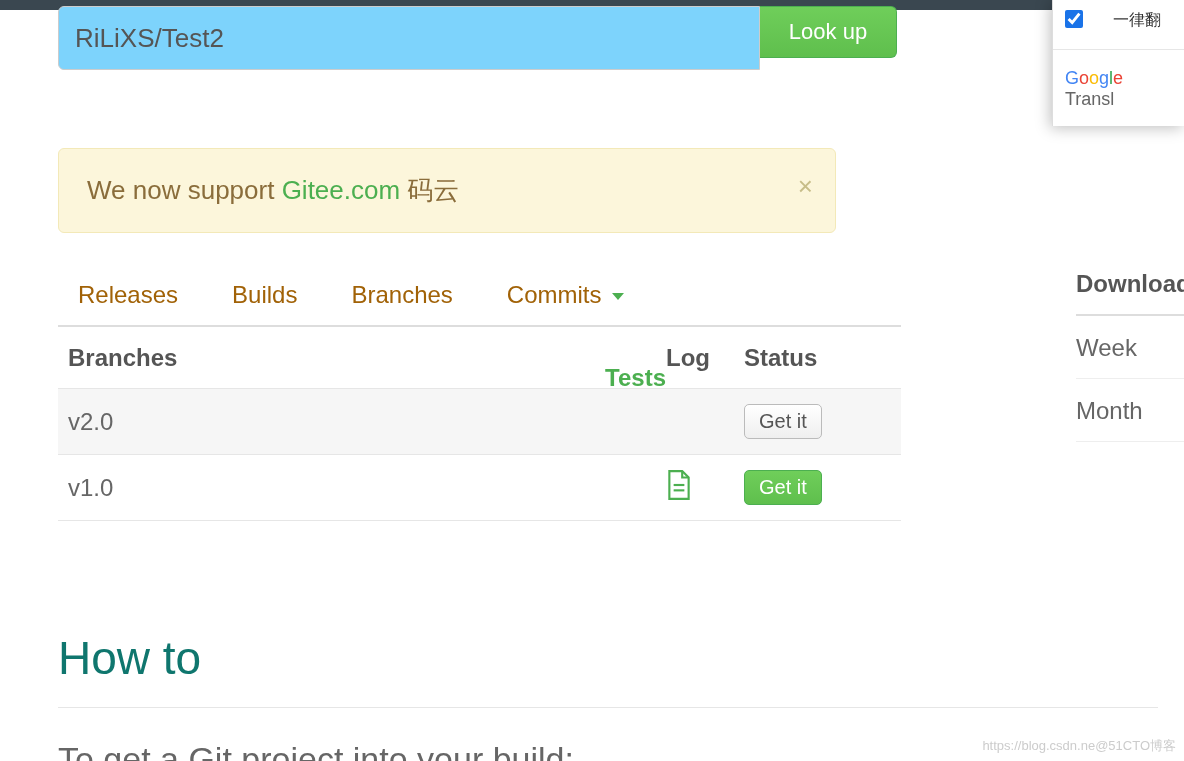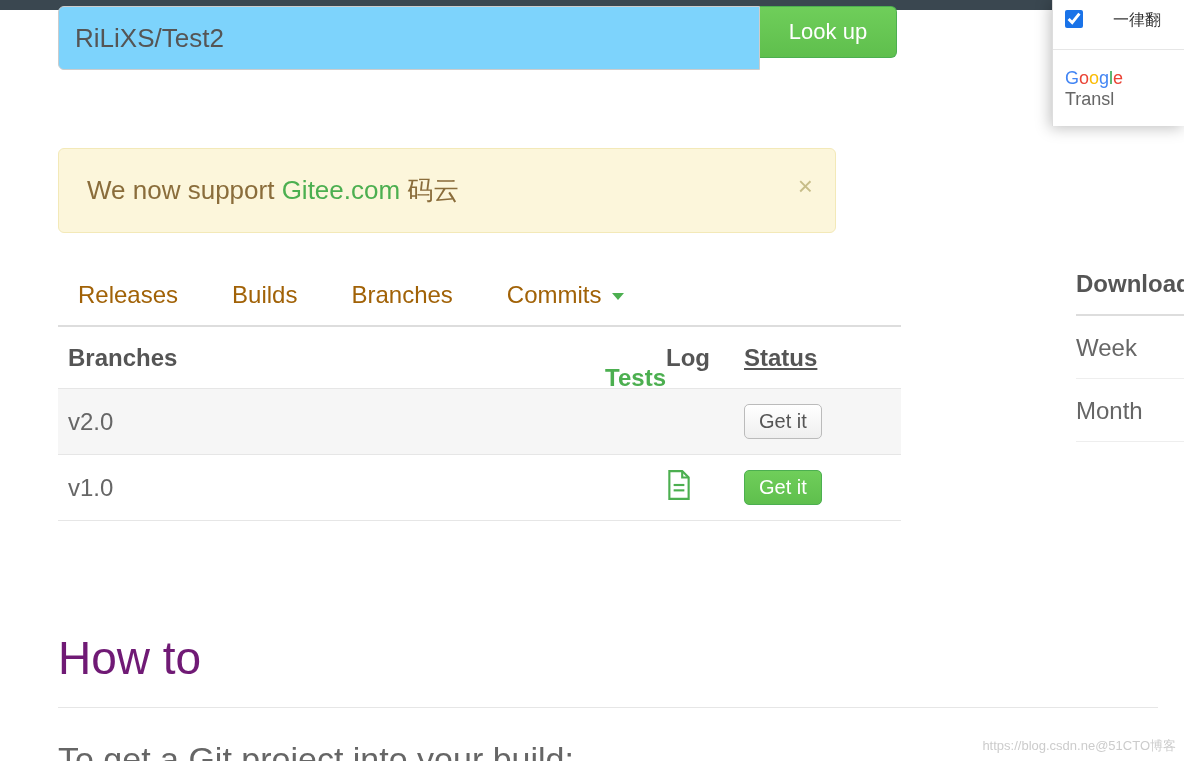--- a/index.html
+++ b/index.html
@@ -14,29 +14,29 @@
 .alert-close { position: absolute; right: 22px; top: 22px; color: #c7bd88; font-size: 26px; cursor: pointer; font-weight: 300; }
 .tabs { margin-top: 48px; display: flex; gap: 54px; padding: 0 20px 16px 20px; font-size: 24px; font-weight: 400; color: #a16207; }
 .tabs .tab { cursor: pointer; }
 .caret { display: inline-block; width: 0; height: 0; border-left: 6px solid transparent; border-right: 6px solid transparent; border-top: 7px solid #4caf50; margin-left: 10px; vertical-align: middle; }
 .table { width: 843px; border-top: 2.5px solid #ddd; }
 .thead, .trow { display: flex; align-items: center; border-bottom: 1px solid #e6e6e6; }
 .thead { height: 62px; font-size: 24px; color: #555; font-weight: 600; }
 .col-version { flex: 0 0 520px; padding-left: 10px; }
 .col-tests { flex: 0 0 88px; text-align: right; margin-top: 40px; }
 .col-log { flex: 0 0 74px; text-align: left; }
-.col-status { flex: 1; padding-left: 4px; text-decoration: underline; }
+.col-status { flex: 1; padding-left: 4px; }
 .thead .col-tests { color: #4caf50; }
 .trow { height: 66px; font-size: 24px; color: #666; font-weight: 300; }
 .trow.even { background: #f6f6f6; align-items: center; }
 .btn-getit { padding: 5px 14px; font-size: 20px; border-radius: 5px; cursor: pointer; }
 .btn-default { background: linear-gradient(#fff,#efefef); border: 1px solid #bbb; color: #555; }
 .btn-success { background: linear-gradient(#6fce5a,#5fbf4d); border: 1px solid #4caf50; color: #fff; }
 .log-icon { width: 26px; height: 30px; }
-.howto { margin-top: 110px; font-size: 46px; font-weight: 200; color: #701a75; border-bottom: 1px solid #e6e6e6; padding-bottom: 22px; width: 1100px; }
+.howto { margin-top: 110px; font-size: 46px; font-weight: 200; color: #0f766e; border-bottom: 1px solid #e6e6e6; padding-bottom: 22px; width: 1100px; }
 .sub { margin-top: 32px; font-size: 34px; color: #666; font-weight: 300; }
 .right-col { position: absolute; left: 1076px; top: 270px; }
 .right-head { font-size: 24px; font-weight: 600; color: #555; border-bottom: 2.5px solid #ddd; padding-bottom: 16px; width: 130px; }
 .right-item { font-size: 24px; color: #666; font-weight: 300; padding: 18px 0 16px 0; border-bottom: 1px solid #eee; width: 130px; }
 .gpanel { position: absolute; top: 0; right: 0; width: 132px; background: #fff; box-shadow: -2px 2px 14px rgba(0,0,0,0.25); border-left: 1px solid #ddd; padding: 10px 12px 16px 12px; }
 .gcheck { display: flex; gap: 30px; font-size: 16px; color: #333; }
 .gcheck input { width: 18px; height: 18px; accent-color: #1a73e8; }
 .gsep { height: 1px; background: #e6e6e6; margin: 18px -12px; }
 .gbrand { font-size: 18px; color: #666; }
 .gbrand b { font-weight: 500; }

